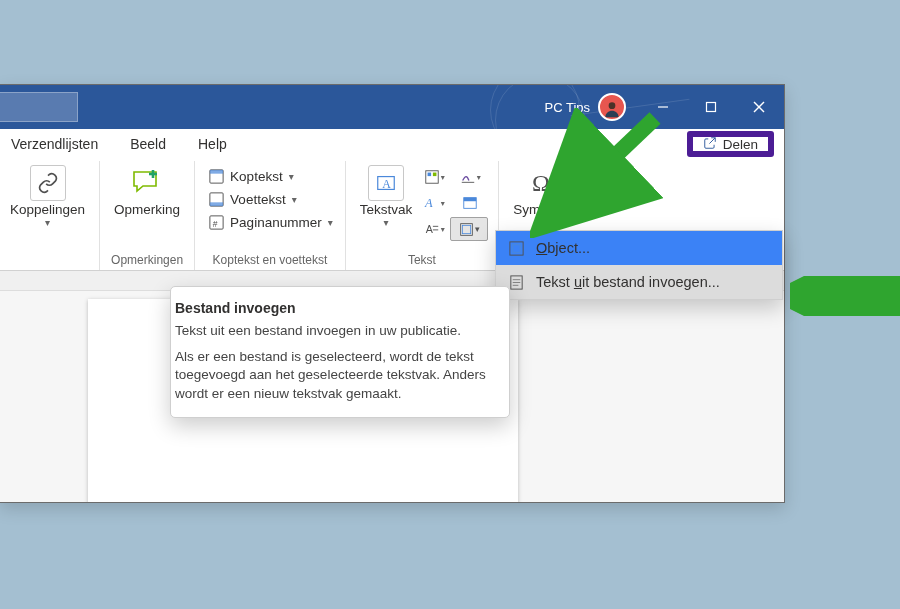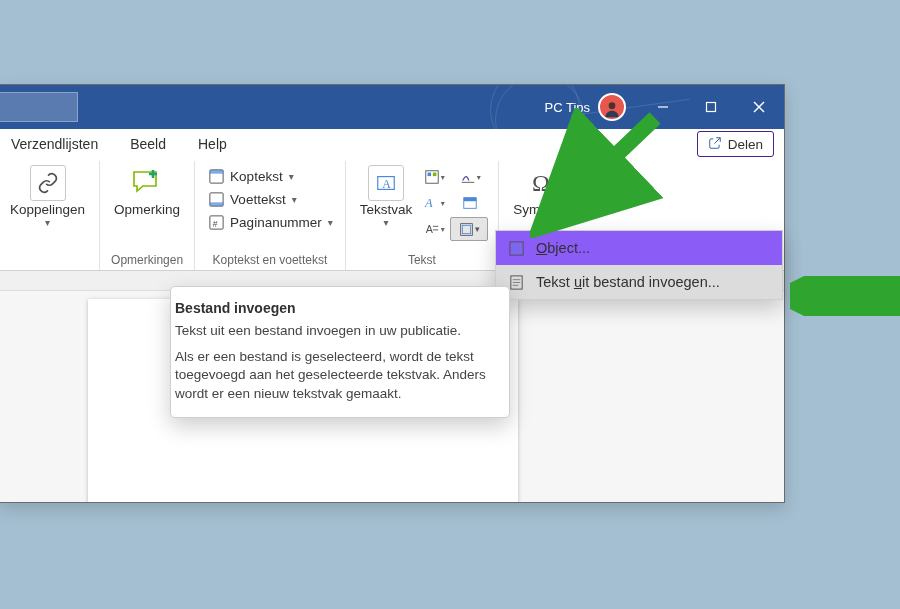--- a/index.html
+++ b/index.html
@@ -93,21 +93,21 @@
     font-size: 14px;
     color: #323130;
     cursor: pointer;
   }
   .tab.first { margin-left: -5px; }
   .share-btn {
     position: absolute;
     right: 10px;
     top: 2px;
     height: 26px;
-    border: 1px solid #4c1d95;
+    border: 6px solid #4c1d95;
     border-radius: 3px;
     padding: 0 10px;
     display: flex; align-items: center; gap: 6px;
     font-size: 13.5px;
     cursor: pointer;
     background: #fff;
   }
   .share-btn svg { width: 14px; height: 14px; fill: none; stroke: #2b579a; stroke-width: 1.6; }
 
   
@@ -208,21 +208,21 @@
     background: #ffffff;
     box-shadow: 0 1px 4px rgba(0,0,0,0.25);
   }
 
   
   .dropdown {
     position: absolute;
     top: 230px;
     left: 495px;
     width: 288px;
-    background: #8b5cf6;
+    background: #3b82f6;
     border: 1px solid #cfcfcf;
     box-shadow: 0 8px 20px rgba(0,0,0,0.2);
     z-index: 40;
   }
   .menu-item {
     display: flex; align-items: center; gap: 10px;
     padding: 8px 12px;
     font-size: 14.5px;
     cursor: pointer;
   }

